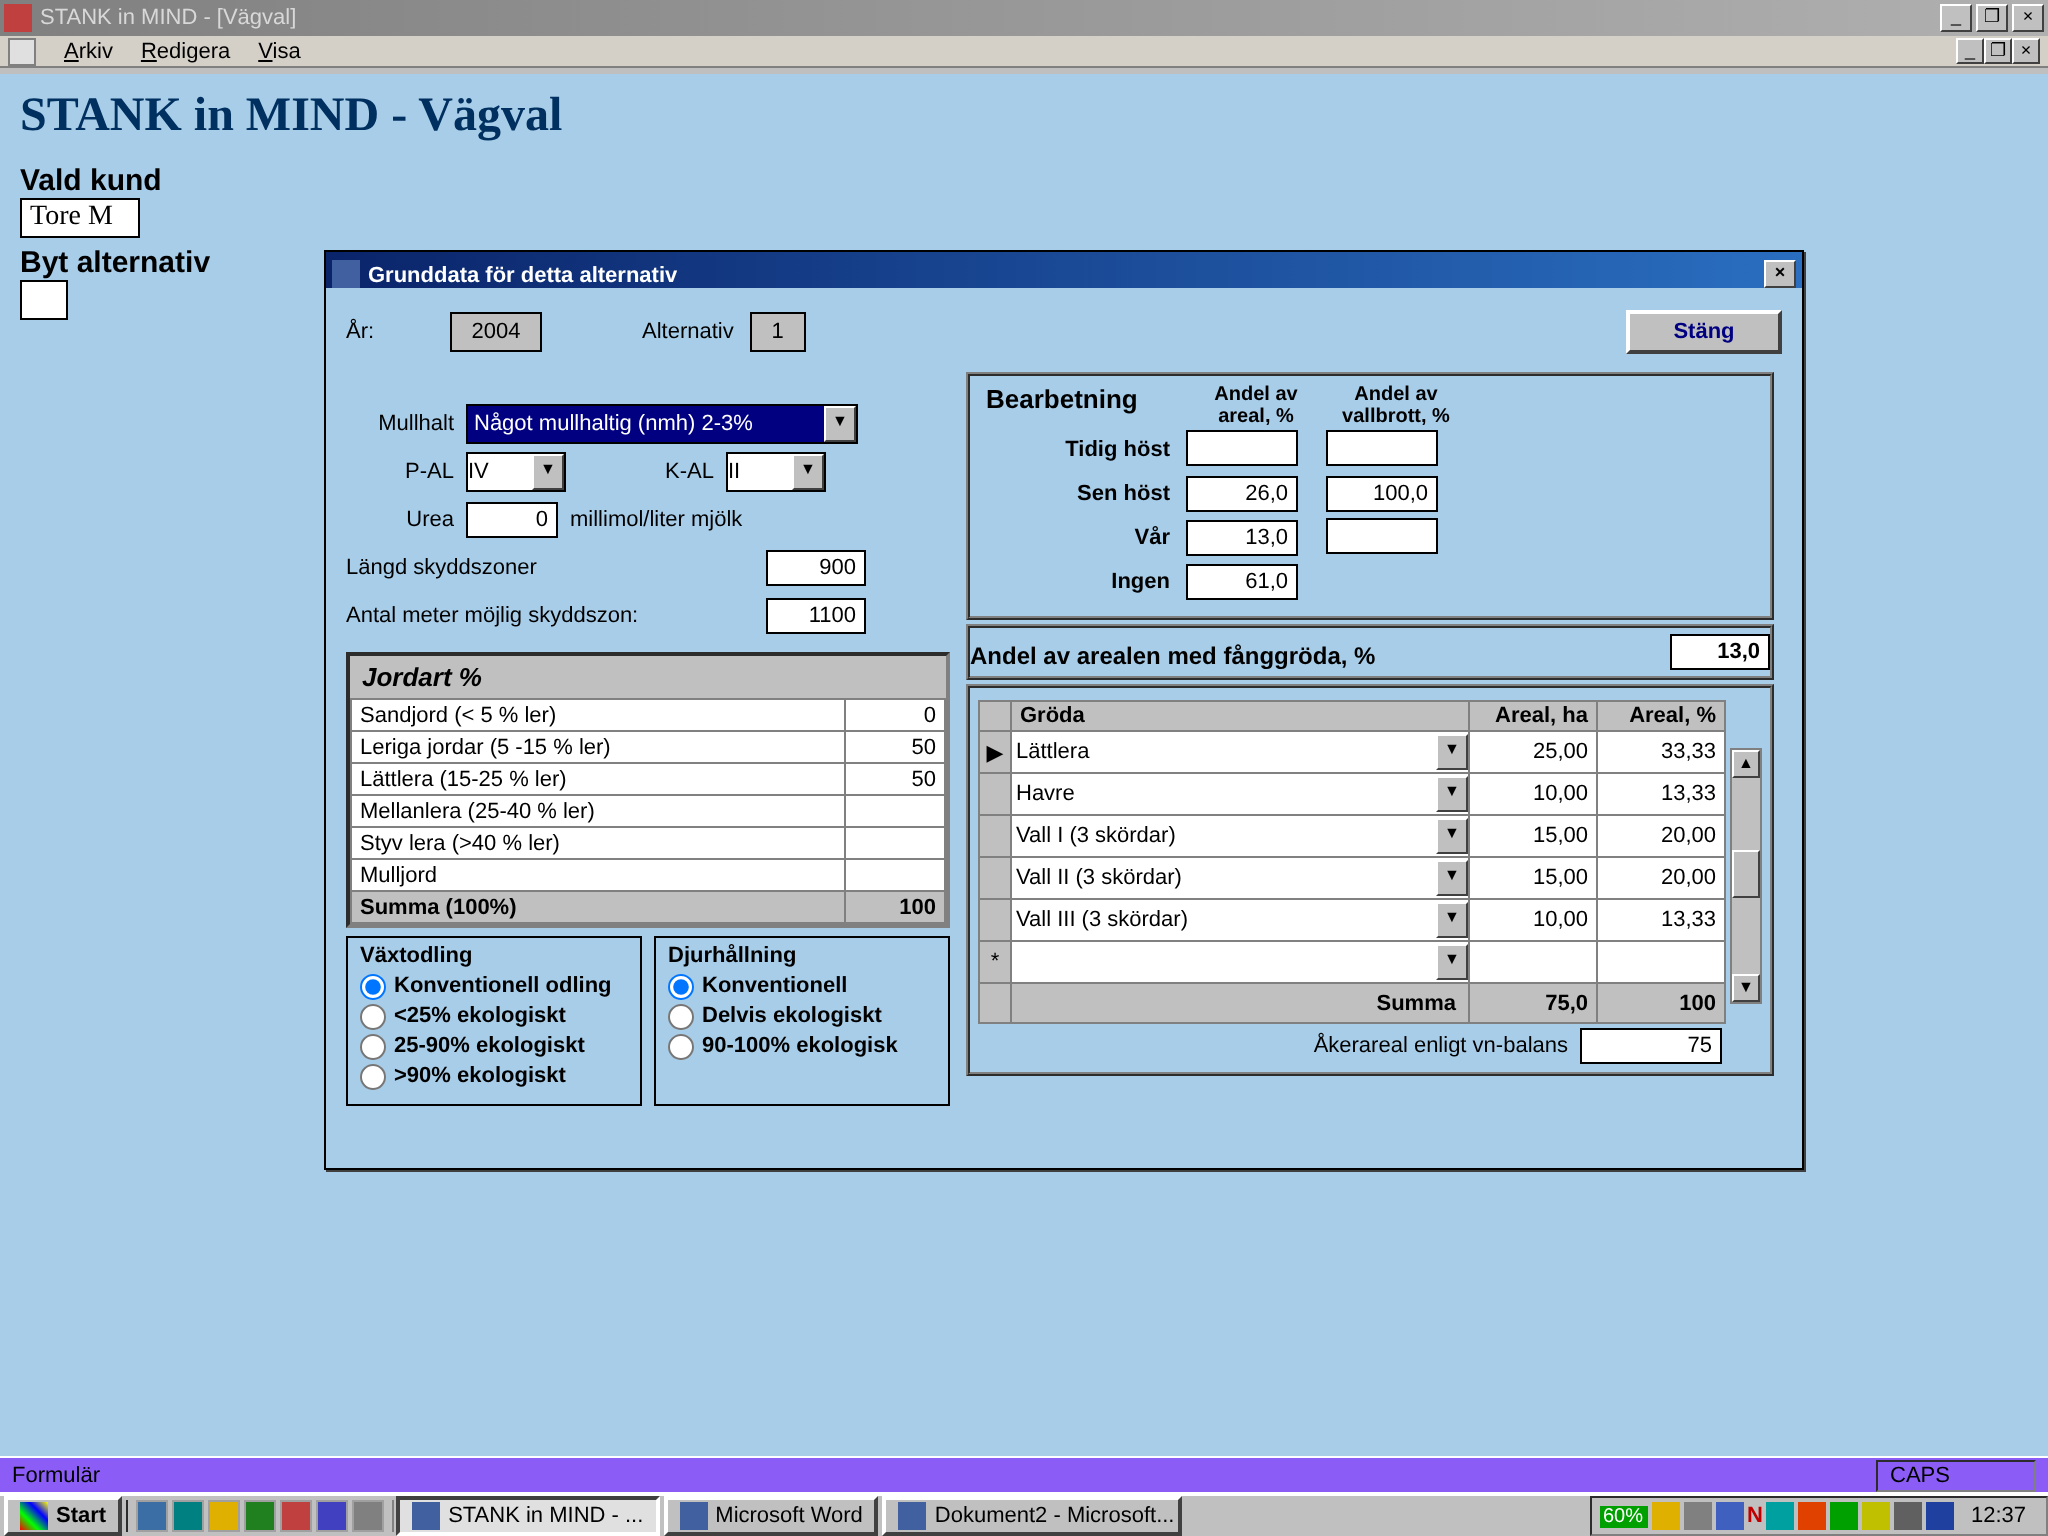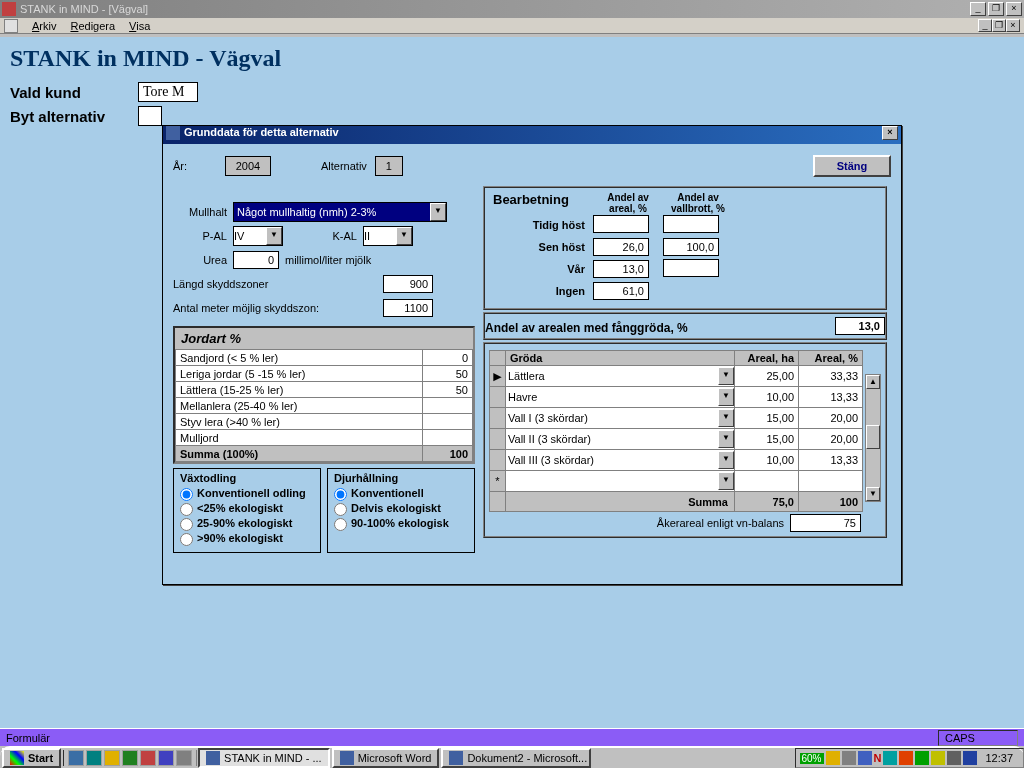--- a/index.html
+++ b/index.html
@@ -14,26 +14,26 @@
 .menubar .icon-sm { width: 14px; height: 14px; background: #e0e0e0; border: 1px solid #808080; margin-right: 6px; }
 .menubar span { padding: 2px 6px; }
 .menubar u { text-decoration: underline; }
 .doc-btns { margin-left: auto; display: flex; gap: 0; }
 .doc-btns .win-btn { width: 14px; height: 13px; }
 
 .workspace { position: absolute; top: 37px; left: 0; right: 0; bottom: 40px; background: #a8cde8; }
 
 .page-title { font-family: "Times New Roman", serif; font-size: 24px; font-weight: bold; color: #003060; padding: 8px 10px; }
 
-.form-row { display: flex; align-items: center; padding: 2px 10px; font-family: "Times New Roman", serif; font-size: 15px; }
+.form-row { display: flex; padding: 2px 10px; font-family: "Times New Roman", serif; font-size: 15px; flex-direction: column; }
 .form-row .lbl { width: 128px; font-weight: bold; }
 .form-row .fld { height: 20px; background: #fff; border: 1px solid #000; font-family: "Times New Roman", serif; font-size: 14px; padding: 0 4px; display: flex; align-items: center; }
 
 .dialog { position: absolute; top: 88px; left: 162px; width: 740px; background: #a8cde8; border: 1px solid #000; box-shadow: 1px 1px 0 #404040; }
-.dlg-title { height: 18px; background: linear-gradient(to right, #0a246a, #2a6ec0); color: #fff; display: flex; align-items: flex-start; padding: 0 3px; font-weight: bold; font-size: 11px; }
+.dlg-title { height: 18px; background: linear-gradient(to right, #0a246a, #2a6ec0); color: #fff; display: flex; align-items: flex-end; padding: 0 3px; font-weight: bold; font-size: 11px; }
 .dlg-title .icon { width: 14px; height: 14px; background: #4060a0; margin-right: 4px; }
 .dlg-title .close { margin-left: auto; width: 16px; height: 14px; background: #c0c0c0; border: 1px solid; border-color: #fff #404040 #404040 #fff; color: #000; text-align: center; line-height: 11px; font-size: 9px; }
 
 .dlg-body { position: relative; padding: 8px 10px 14px 10px; height: 440px; font-family: "Tahoma", sans-serif; }
 
 .row1 { display: flex; align-items: center; height: 28px; }
 .lblsm { font-size: 11px; margin-right: 8px; }
 .readonly { display: inline-flex; align-items: center; justify-content: center; height: 20px; background: #c0c0c0; border: 1px solid #000; padding: 0 8px; font-size: 11px; min-width: 46px; }
 .btn { height: 22px; background: #c0c0c0; border: 2px solid; border-color: #fff #404040 #404040 #fff; padding: 0 12px; font-weight: bold; color: #000080; font-size: 11px; }
 
@@ -82,21 +82,21 @@
 .crops-table tr.summa td { background: #c0c0c0; font-weight: bold; }
 .crops-scroll { width: 16px; background: #c0c0c0; border: 1px solid #808080; position: absolute; right: 4px; top: 30px; bottom: 34px; }
 .crops-scroll .sb { height: 14px; background: #c0c0c0; border: 1px solid; border-color: #fff #404040 #404040 #fff; font-size: 8px; text-align: center; line-height: 11px; }
 .crops-scroll .thumb { position: absolute; top: 50px; height: 24px; width: 100%; background: #c0c0c0; border: 1px solid; border-color: #fff #404040 #404040 #fff; }
 
 .aker-row { display: flex; align-items: center; justify-content: flex-end; padding: 2px 20px 0 0; font-size: 11px; gap: 6px; }
 
 .statusbar { position: absolute; left: 0; right: 0; bottom: 22px; height: 18px; background: #8b5cf6; border-top: 1px solid #fff; font-size: 11px; display: flex; align-items: center; padding: 0 6px; }
 .statusbar .cell { border: 1px inset #808080; padding: 1px 6px; height: 16px; margin-left: auto; width: 80px; }
 
-.taskbar { position: absolute; left: 0; right: 0; bottom: 0; height: 22px; background: #c0c0c0; border-top: 2px solid #fff; display: flex; align-items: center; font-size: 11px; border-radius: 10px; }
+.taskbar { position: absolute; left: 0; right: 0; bottom: 0; height: 22px; background: #c0c0c0; border-top: 2px solid #fff; display: flex; align-items: center; font-size: 11px; }
 .taskbar .startbtn { height: 20px; border: 2px solid; border-color: #fff #404040 #404040 #fff; padding: 0 6px; display: flex; align-items: center; font-weight: bold; margin: 0 2px; }
 .taskbar .ql { display: flex; gap: 2px; padding: 0 4px; border-right: 1px inset #808080; border-left: 1px inset #808080; }
 .taskbar .ql .qi { width: 16px; height: 16px; border: 1px solid #a0a0a0; }
 .taskbar .tbtn { height: 20px; border: 2px solid; border-color: #fff #404040 #404040 #fff; padding: 0 6px; display: flex; align-items: center; gap: 4px; margin: 0 1px; max-width: 150px; white-space: nowrap; overflow: hidden; }
 .taskbar .tbtn.active { border-color: #404040 #fff #fff #404040; background: #e0e0e0; }
 .taskbar .tbtn .ti { width: 14px; height: 14px; background: #4060a0; flex-shrink: 0; }
 .taskbar .tray { margin-left: auto; border: 1px inset #808080; height: 20px; display: flex; align-items: center; gap: 2px; padding: 0 4px; }
 .taskbar .tray .ti { width: 14px; height: 14px; }
 .taskbar .clock { padding: 0 6px; }
 .ql .qi.c1{background:#3a6ea5}.ql .qi.c2{background:#008080}.ql .qi.c3{background:#e0b000}.ql .qi.c4{background:#208020}.ql .qi.c5{background:#c04040}.ql .qi.c6{background:#4040c0}.ql .qi.c7{background:#808080}
@@ -148,21 +148,21 @@
         <span class="lblsm" style="width:44px">År:</span>
         <span class="readonly">2004</span>
         <span class="lblsm" style="margin-left:50px">Alternativ</span>
         <span class="readonly" style="min-width:28px">1</span>
         <button class="btn" style="margin-left:auto;width:78px">Stäng</button>
       </div>
 
       <div class="left-col">
         <div class="param-row">
           <span class="pl" style="width:60px">Mullhalt</span>
-          <span class="dd inv" style="width:214px;padding-left:3px">
+          <span class="dd inv" style="width:196px;padding-left:3px">
             <span>Något mullhaltig (nmh) 2-3%</span>
               <span class="arrow">▼</span>
           </span>
         </div>
         <div class="param-row">
           <span class="pl" style="width:60px">P-AL</span>
           <span class="dd" style="width:50px;justify-content:center">
             <span>IV</span>
               <span class="arrow">▼</span>
           </span>

